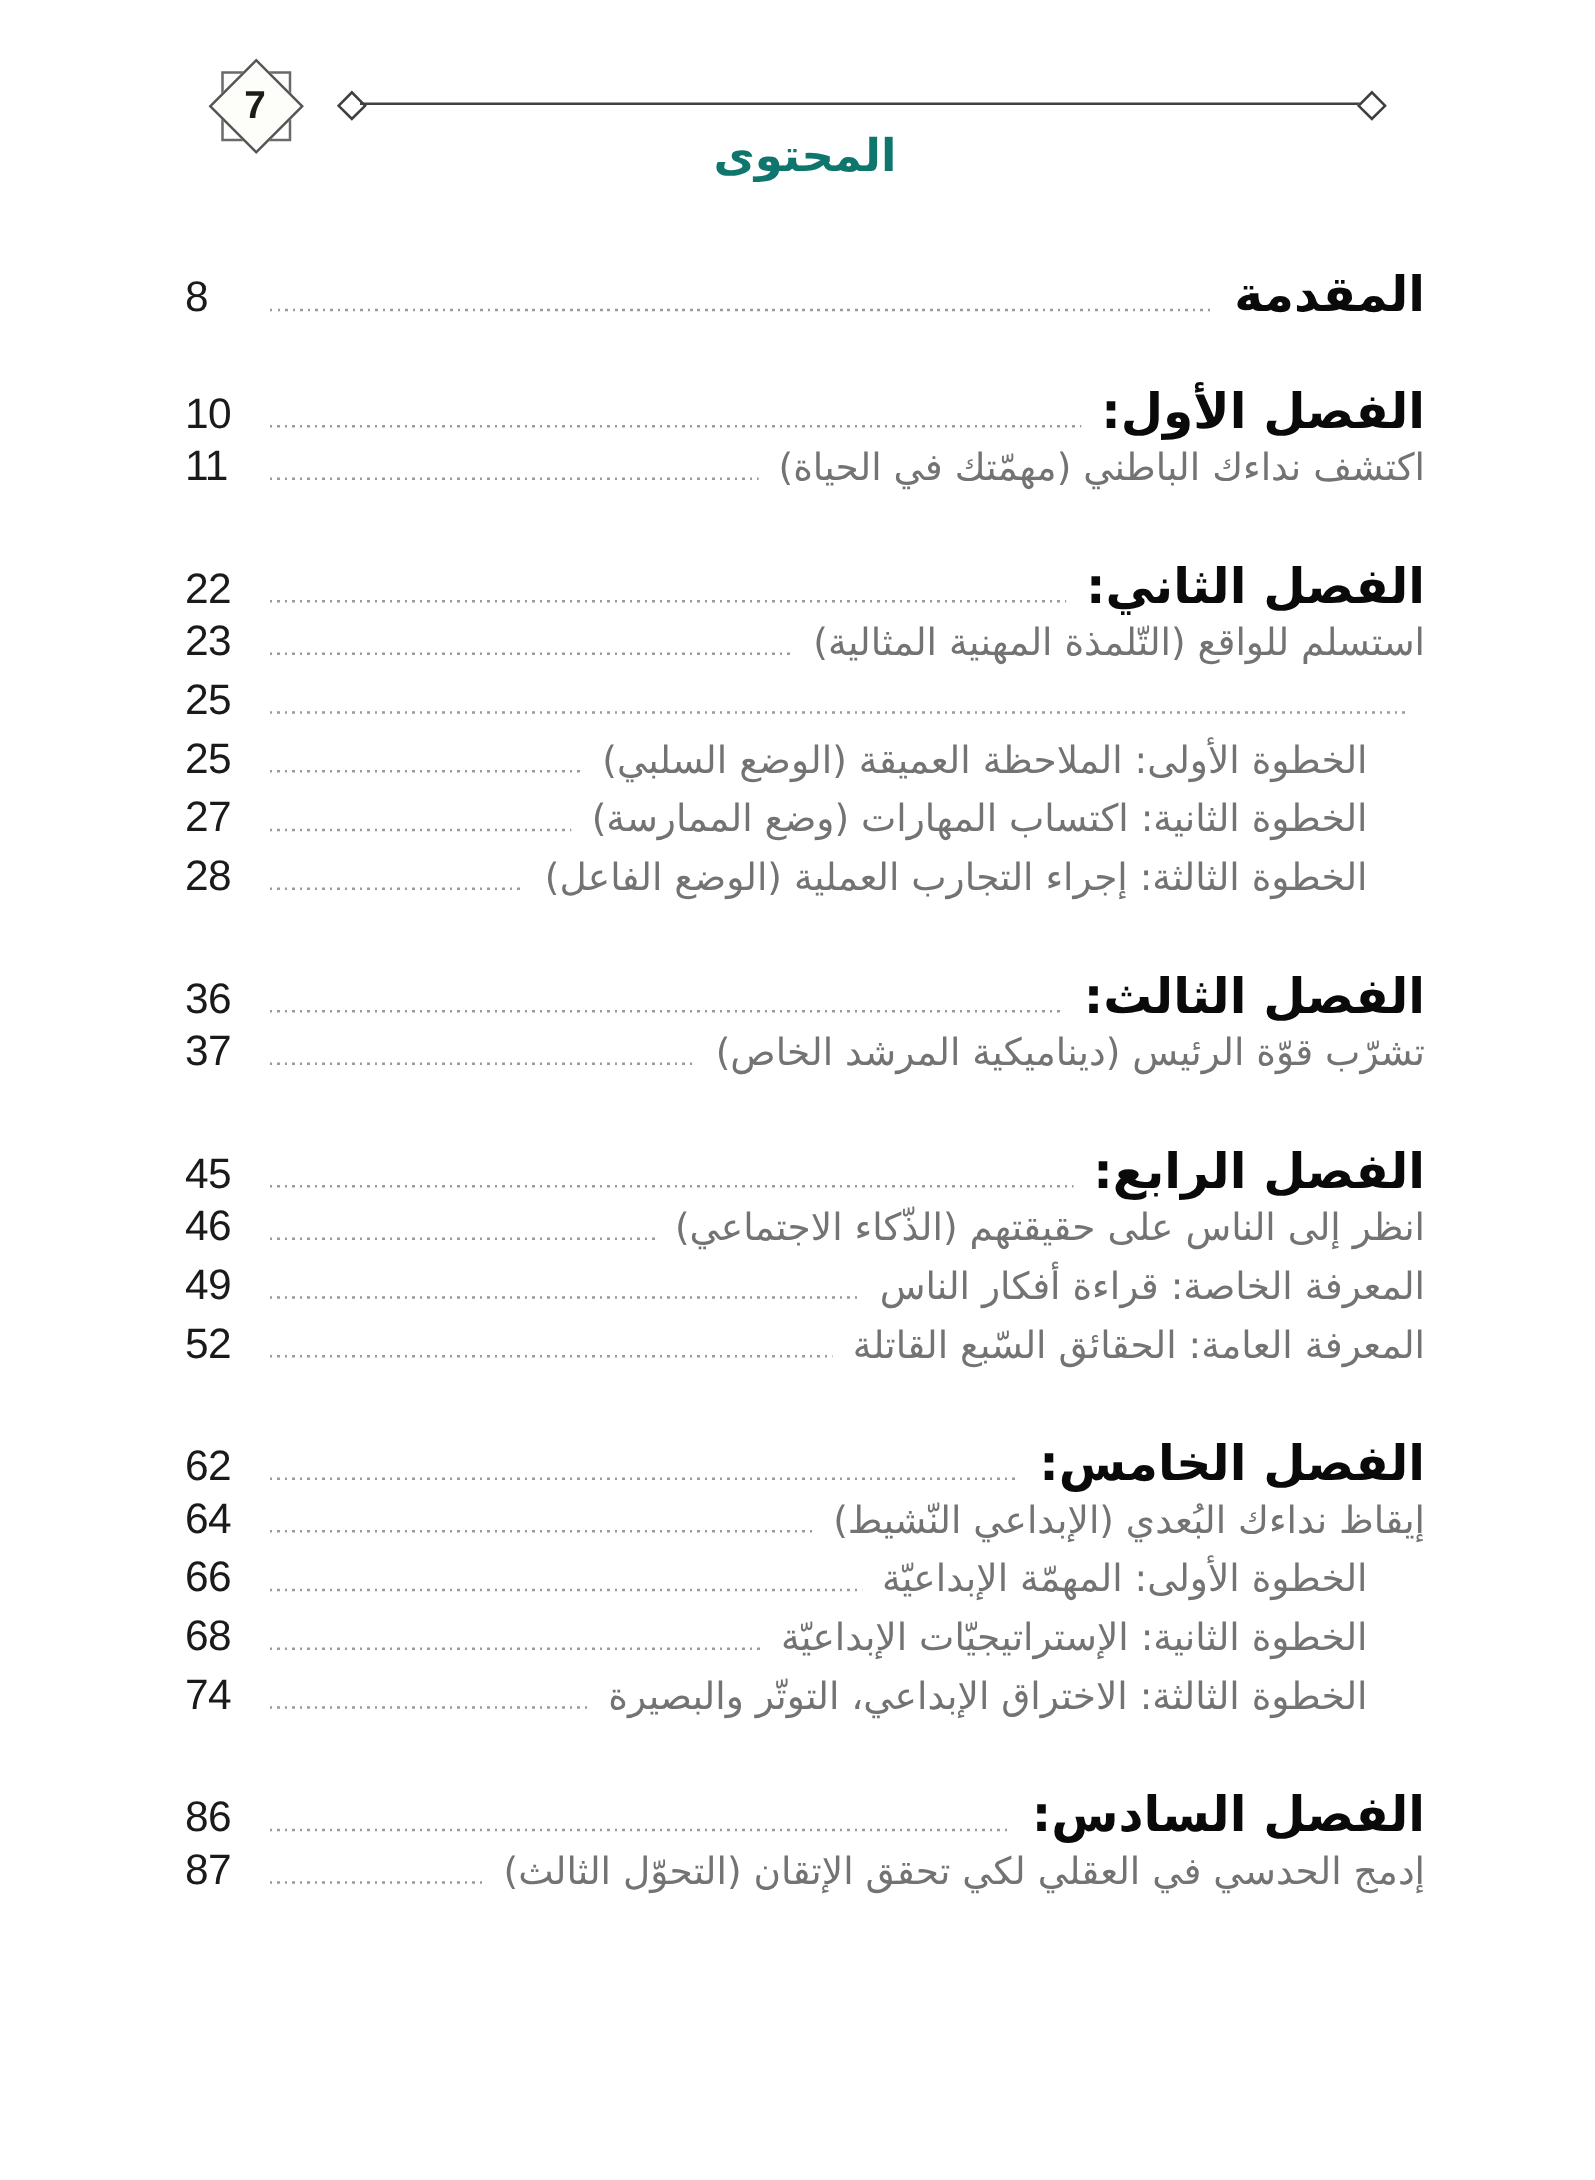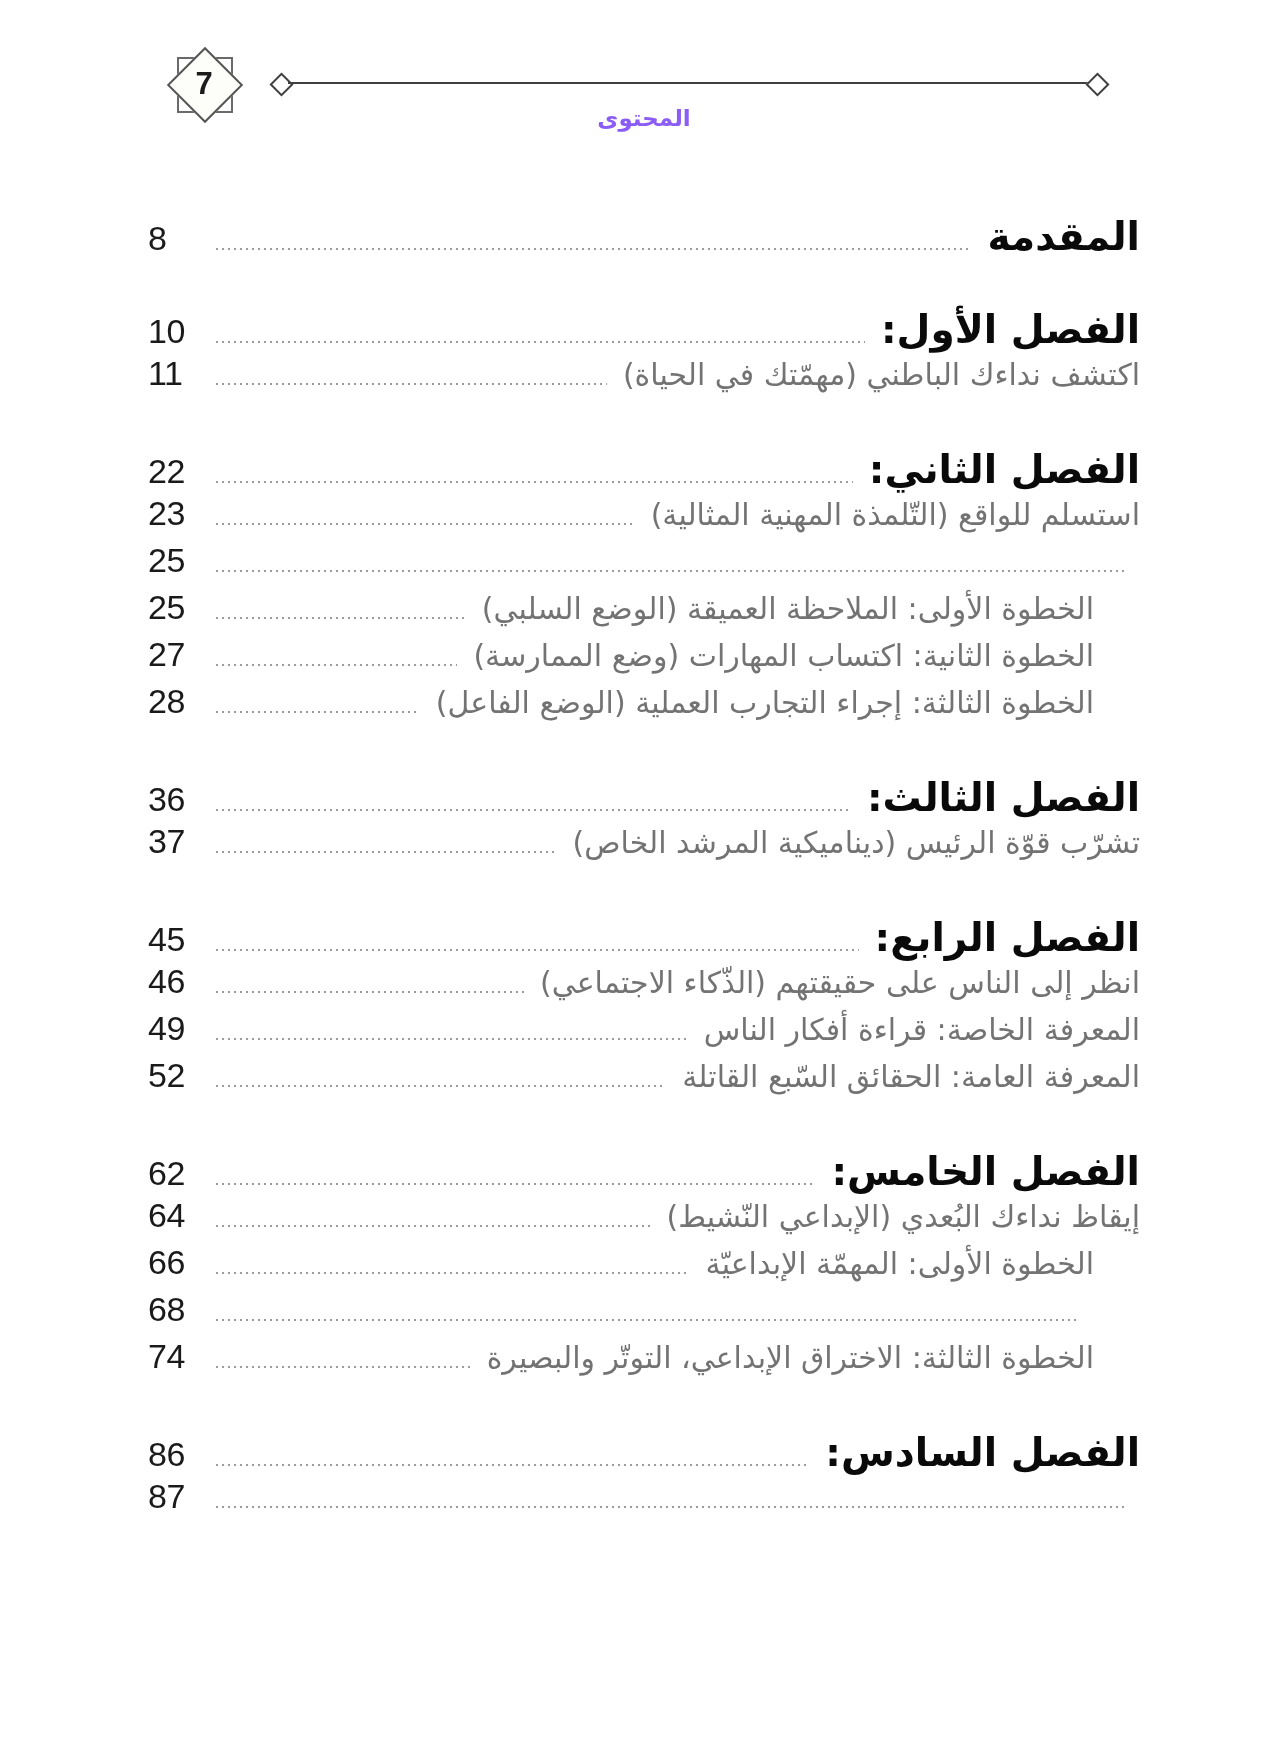--- a/index.html
+++ b/index.html
@@ -37,21 +37,21 @@
     position:absolute; top:76px; width:13px; height:13px;
     border:2px solid #3f3f3f; background:#ffffff; transform:rotate(45deg);
   }
   .rule-diamond.start { left:273px; }
   .rule-diamond.end   { left:1089px; }
 
   
   .page-title {
     position:absolute; left:148px; top:105px; width:992px;
     text-align:center; direction:rtl;
-    font-weight:700; font-size:23px; color:#8b5cf6;
+    font-weight:700; font-size:36px; color:#0f766e;
   }
 
   
   .toc {
     position:absolute; left:148px; top:214px; width:992px;
     direction:rtl;
   }
   .toc-group { margin-bottom:46px; }
   .toc-row {
     display:flex; direction:rtl; align-items:baseline;
@@ -186,33 +186,35 @@
         <span class="toc-label">إيقاظ نداءك البُعدي (الإبداعي النّشيط)</span>
         <span class="toc-leader"></span>
         <span class="toc-page">64</span>
       </div>
       <div class="toc-row indent">
         <span class="toc-label">الخطوة الأولى: المهمّة الإبداعيّة</span>
         <span class="toc-leader"></span>
         <span class="toc-page">66</span>
       </div>
       <div class="toc-row indent">
+        <span class="toc-label">الخطوة الثانية: الإستراتيجيّات الإبداعيّة</span>
         <span class="toc-leader"></span>
         <span class="toc-page">68</span>
       </div>
       <div class="toc-row indent">
         <span class="toc-label">الخطوة الثالثة: الاختراق الإبداعي، التوتّر والبصيرة</span>
         <span class="toc-leader"></span>
         <span class="toc-page">74</span>
       </div>
     </div>
     <div class="toc-group">
       <div class="toc-row bold">
         <span class="toc-label">الفصل السادس:</span>
         <span class="toc-leader"></span>
         <span class="toc-page">86</span>
       </div>
       <div class="toc-row">
+        <span class="toc-label">إدمج الحدسي في العقلي لكي تحقق الإتقان (التحوّل الثالث)</span>
         <span class="toc-leader"></span>
         <span class="toc-page">87</span>
       </div>
     </div>
   </div>
 
 </body></html>

